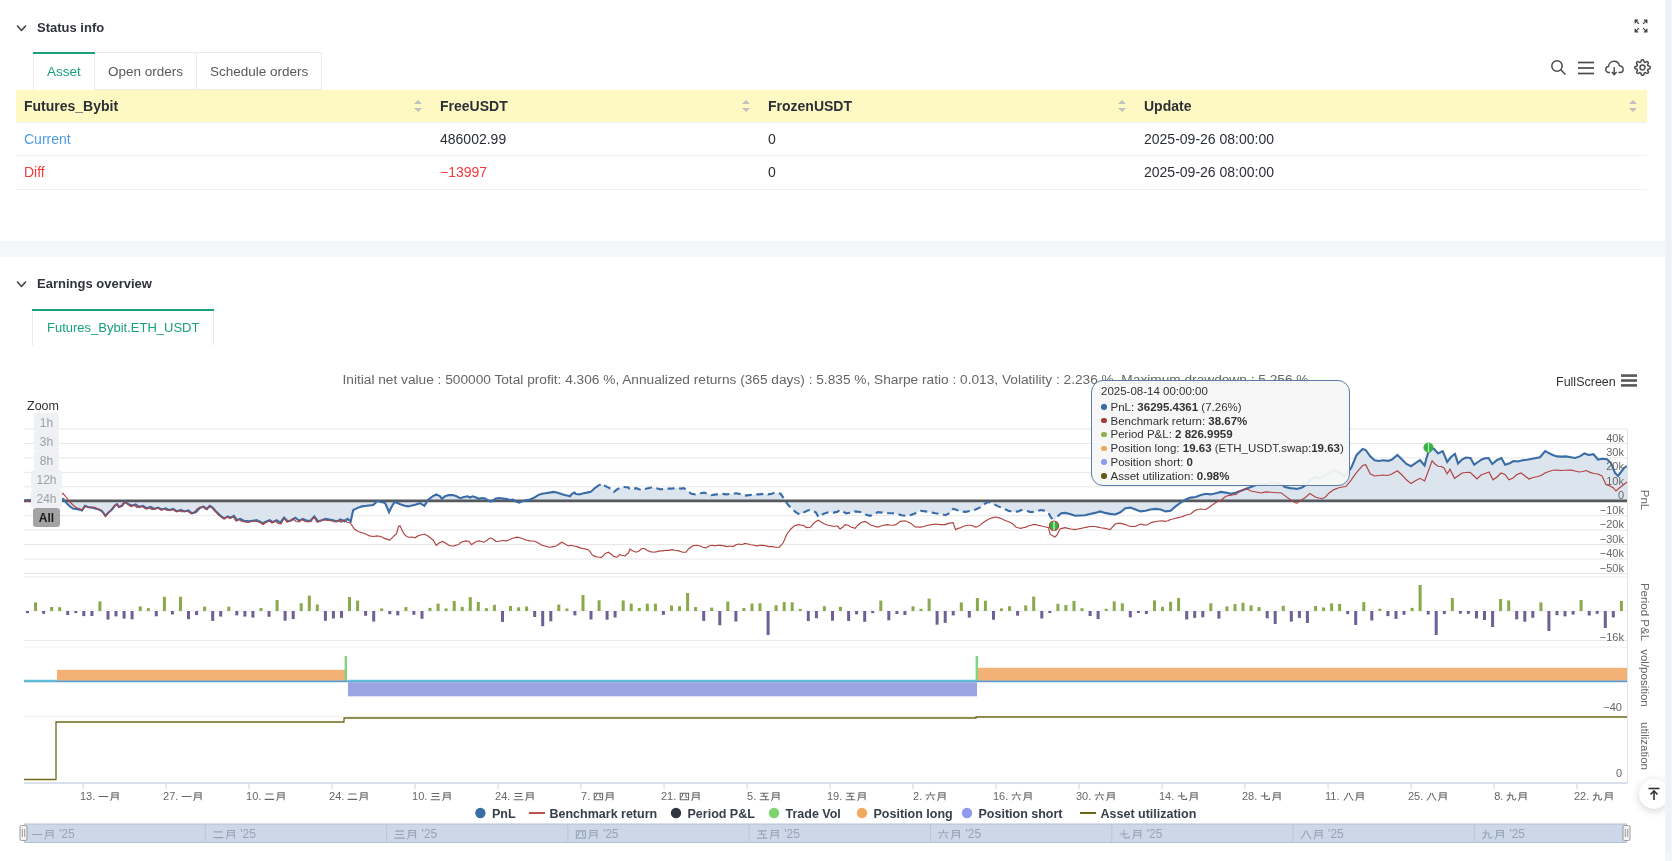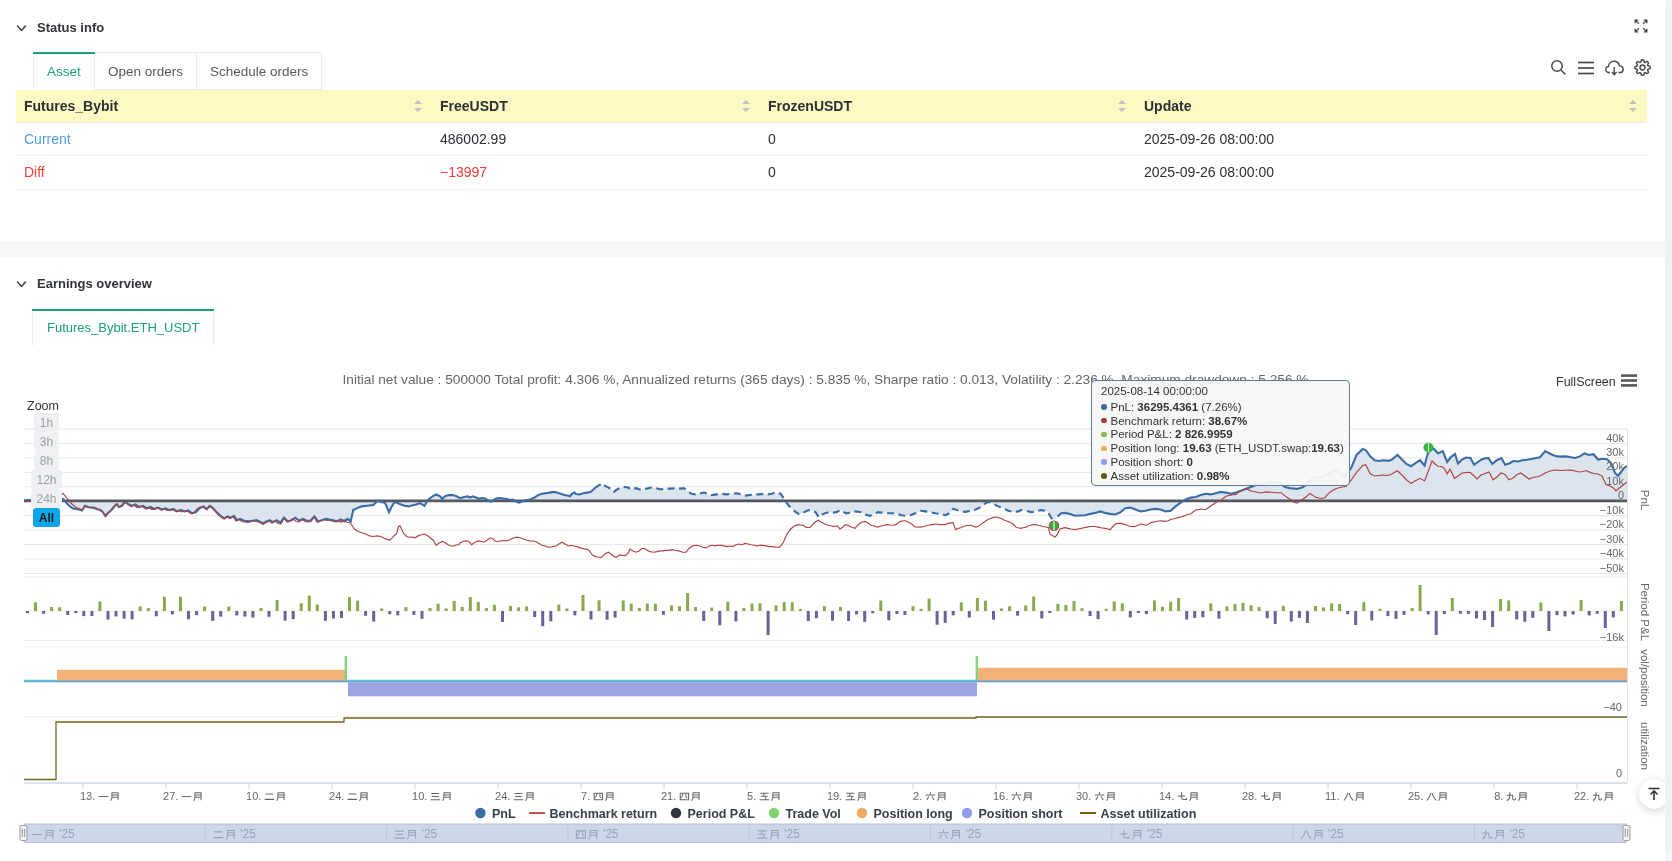--- a/index.html
+++ b/index.html
@@ -18,23 +18,23 @@
 table.t td { height:33.5px; padding:0 8px; border-bottom:1px solid #f0f0f0; font-weight:normal; }
 .sorter { position:absolute; right:10px; top:50%; margin-top:-6px; width:9px; height:12px; }
 .sorter:before { content:""; position:absolute; top:0; left:1px; border-left:4px solid transparent; border-right:4px solid transparent; border-bottom:4.5px solid #bfbfbf; }
 .sorter:after { content:""; position:absolute; bottom:0; left:1px; border-left:4px solid transparent; border-right:4px solid transparent; border-top:4.5px solid #bfbfbf; }
 .blue { color:#4f9ce0; }
 .red { color:#f23c3c; }
 .band { position:absolute; left:0; right:0; top:241px; height:16px; background:#f5f6f8; }
 .title { position:absolute; top:372px; left:0; width:1651px; text-align:center; font-size:13.7px; color:#666; }
 .zoomrow { position:absolute; top:399px; left:24px; display:flex; align-items:center; font-size:12.5px; color:#333;flex-direction:column; }
 .zbtn { display:inline-block; margin-left:7px; padding:2.5px 5.5px; border-radius:3px; background:#eef0f3; color:#9aa0a6; font-size:12px; }
-.zbtn.on { background:#0ea5e9; color:#1a1a1a; font-weight:bold; }
+.zbtn.on { background:#a3a3a3; color:#1a1a1a; font-weight:bold; }
 .fullscr { position:absolute; top:375px; left:1556px; font-size:12.5px; color:#333; }
-.tooltip { position:absolute; left:1091px; top:380px; width:259px; height:106px; background:rgba(247,247,247,0.94); border:1.4px solid #5b7ca8; border-radius:4px; font-size:11.5px; color:#333; padding:4px 0 0 9px; z-index:5; }
+.tooltip { position:absolute; left:1091px; top:380px; width:259px; height:106px; background:rgba(247,247,247,0.94); border:1.4px solid #5b7ca8; border-radius:12px; font-size:11.5px; color:#333; padding:4px 0 0 9px; z-index:5; }
 .tooltip .row { display:flex; align-items:center; height:13.8px; margin-top:0; }
 .tooltip .d { width:5.5px; height:5.5px; border-radius:50%; margin-right:4px; flex:none; }
 .tooltip b { font-weight:bold; }
 .totop { position:absolute; left:1639px; top:779px; width:30px; height:30px; border-radius:50%; background:#fff; box-shadow:0 2px 8px rgba(0,0,0,0.18); display:flex; align-items:center; justify-content:center; z-index:6; }
 .scrollbar { position:absolute; right:0; top:0; width:7px; height:861px; background:#f3f5f8; z-index:7; }
 .scrollbar .thumb { position:absolute; left:1px; top:0px; width:5px; height:853px; border-radius:3px; background:#eef1f5; }
 .icons { position:absolute; top:59px; left:1550px; display:flex; gap:10px; align-items:center; }
 svg.ic { display:block; }
 .ax { font-size:11px; fill:#666; font-family:"Liberation Sans",sans-serif; }
 .axr { font-size:11.5px; fill:#666; font-family:"Liberation Sans",sans-serif; }

